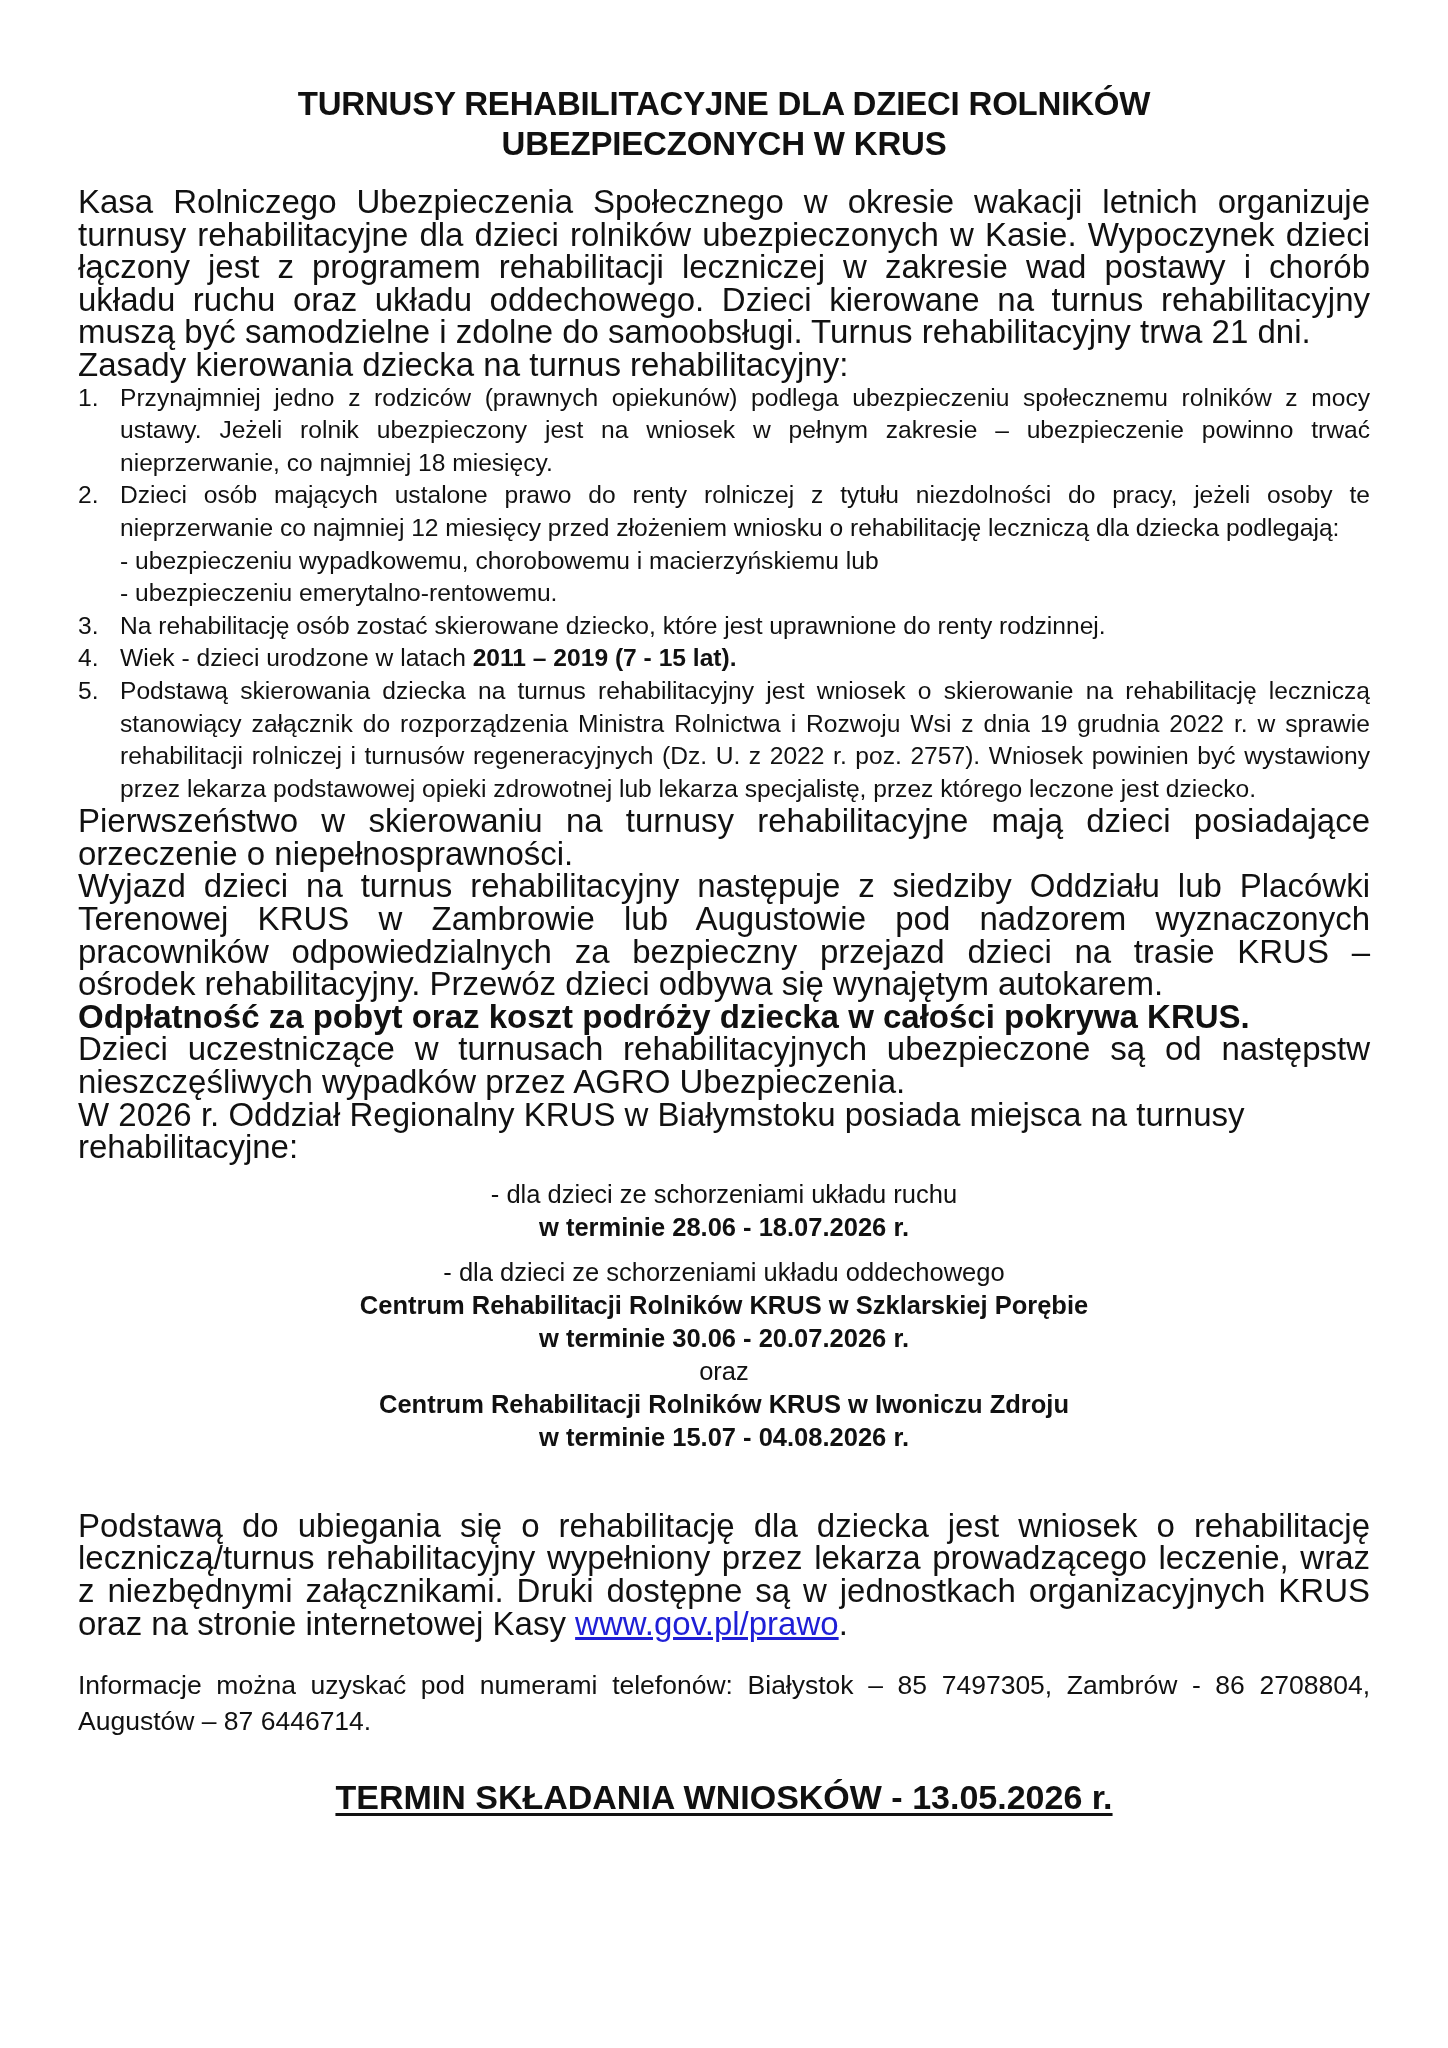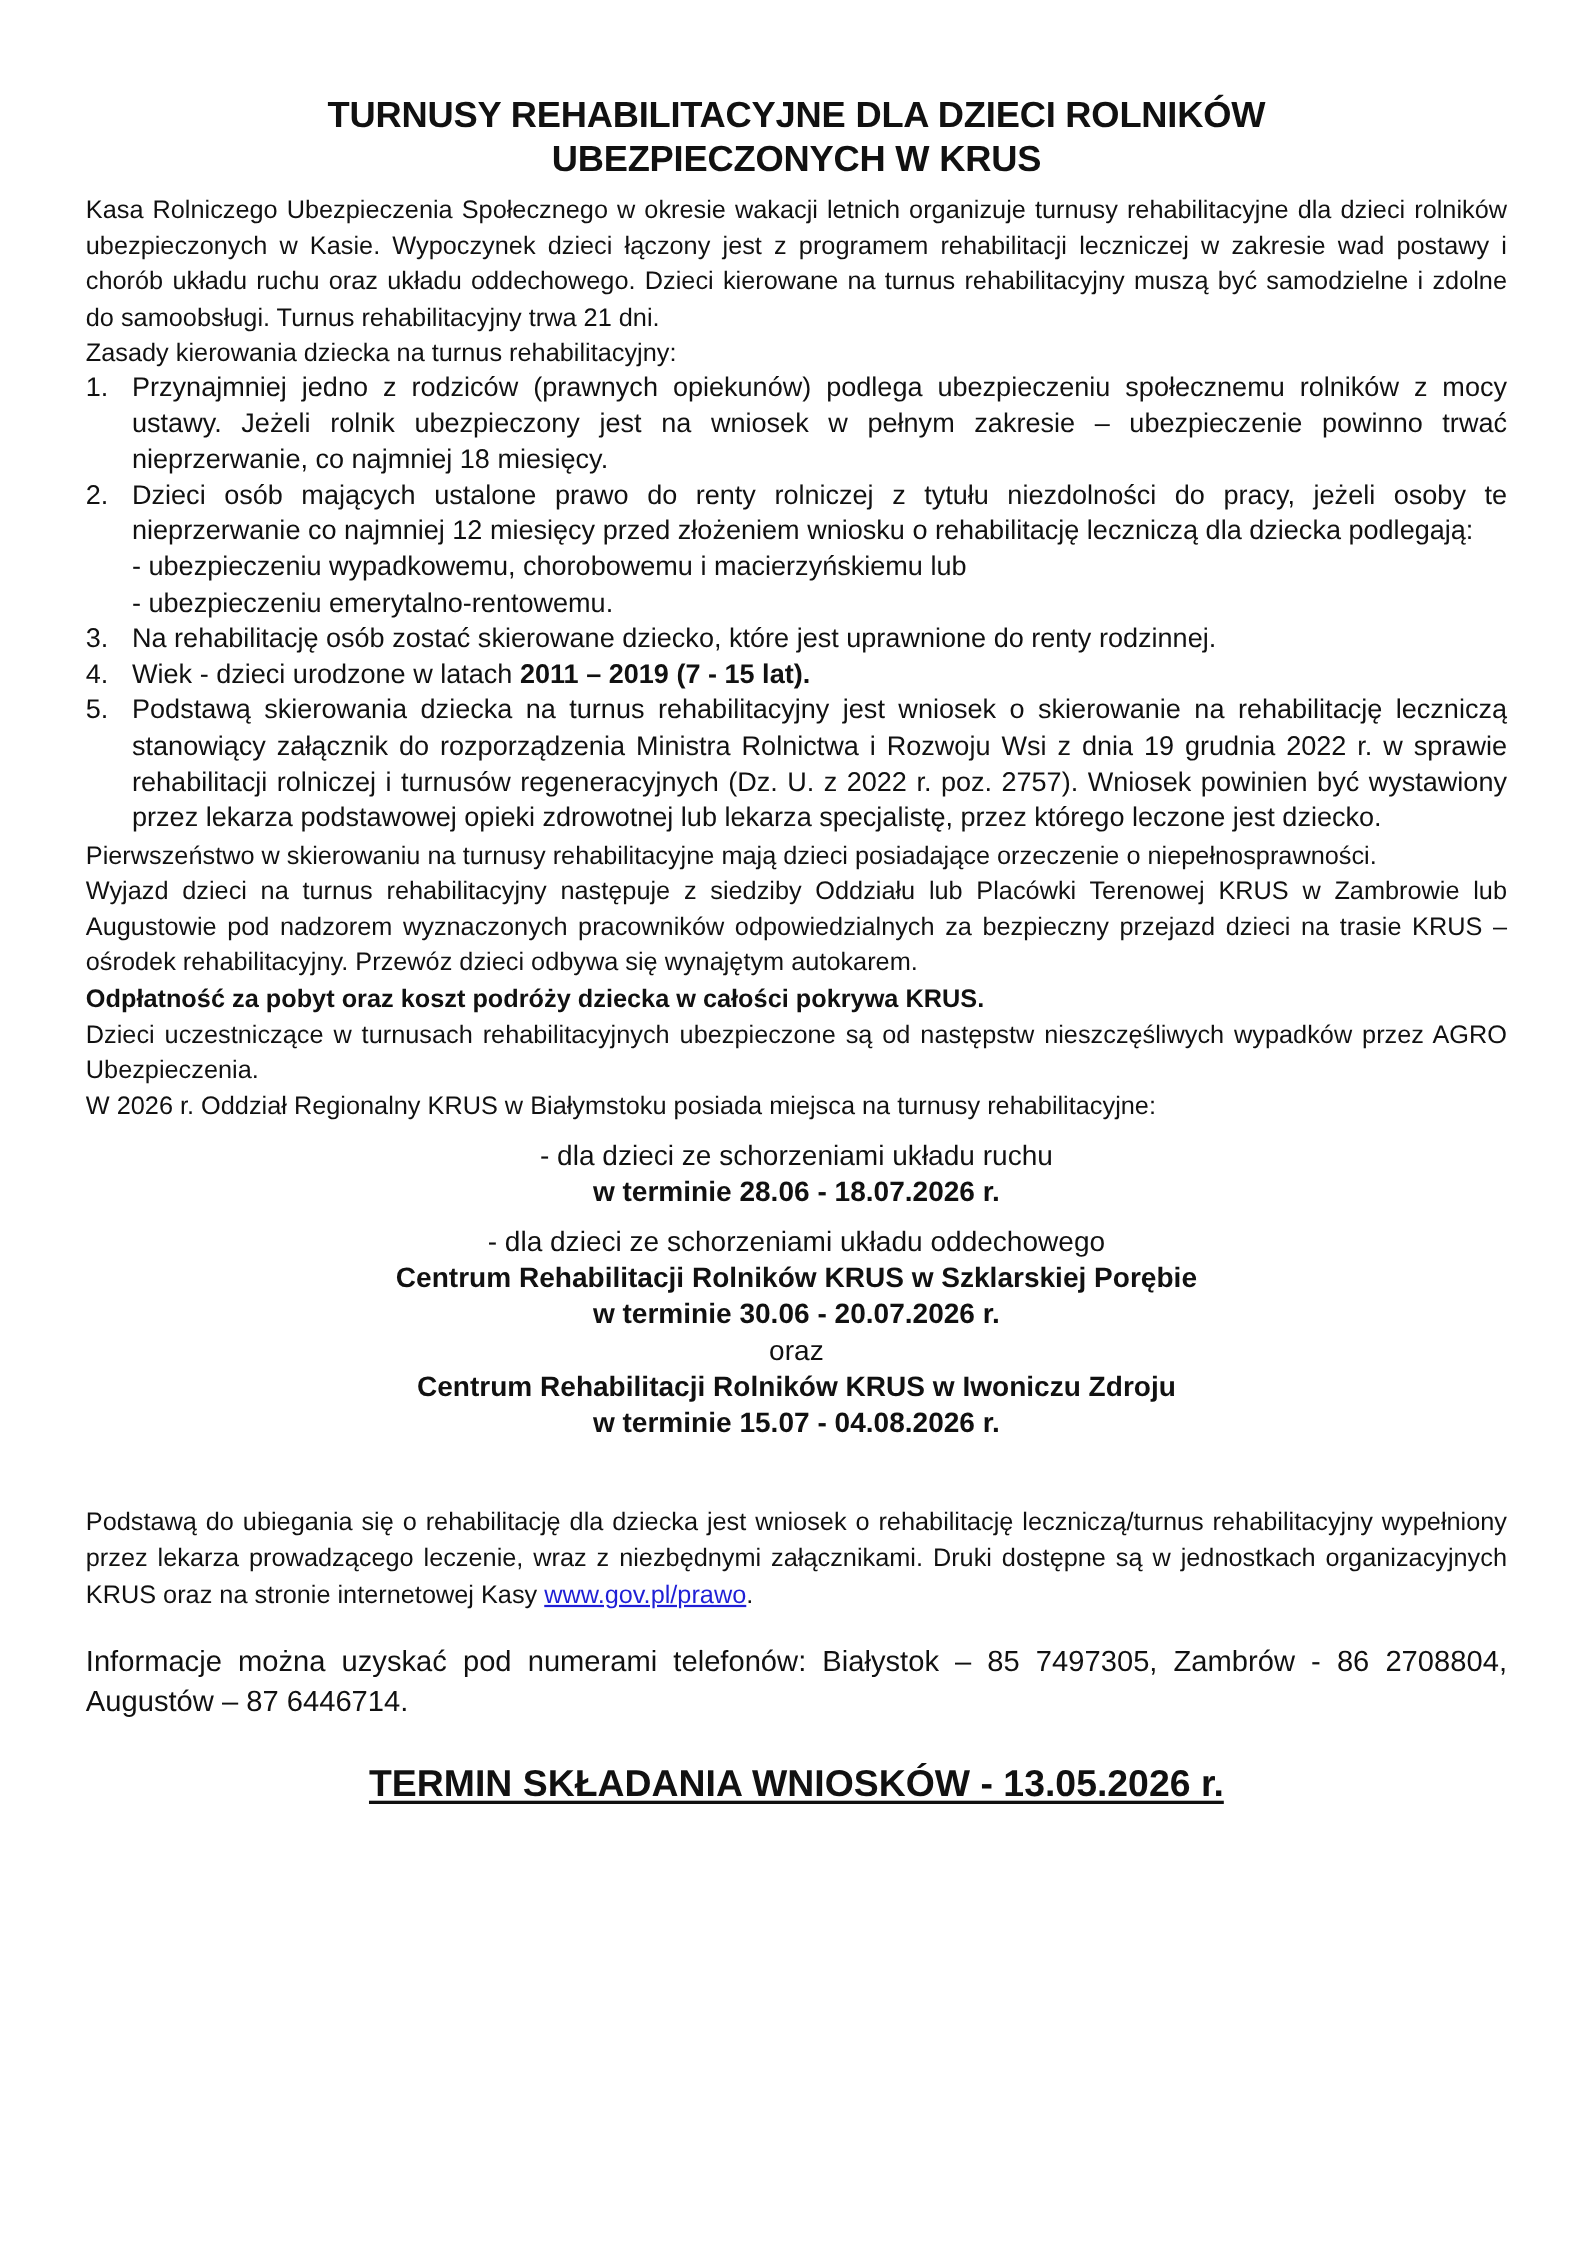--- a/index.html
+++ b/index.html
@@ -15,25 +15,25 @@
       position: absolute;
       left: 78px;
       top: 84px;
       width: 1292px;
     }
     .title {
       text-align: center;
       font-weight: bold;
       font-size: 33px;
       line-height: 40px;
-      margin: 0 0 10px 0;
+      margin: 0 0 22px 0;
       letter-spacing: -0.2px;
     }
     .p {
-      font-size: 23px;
+      font-size: 33px;
       line-height: 32.6px;
       text-align: justify;
       margin: 0;
     }
     .p.left { text-align: left; }
     .list { margin: 0; padding: 0; list-style: none; }
     .list li {
       position: relative;
       padding-left: 42px;
       font-size: 24.6px;

